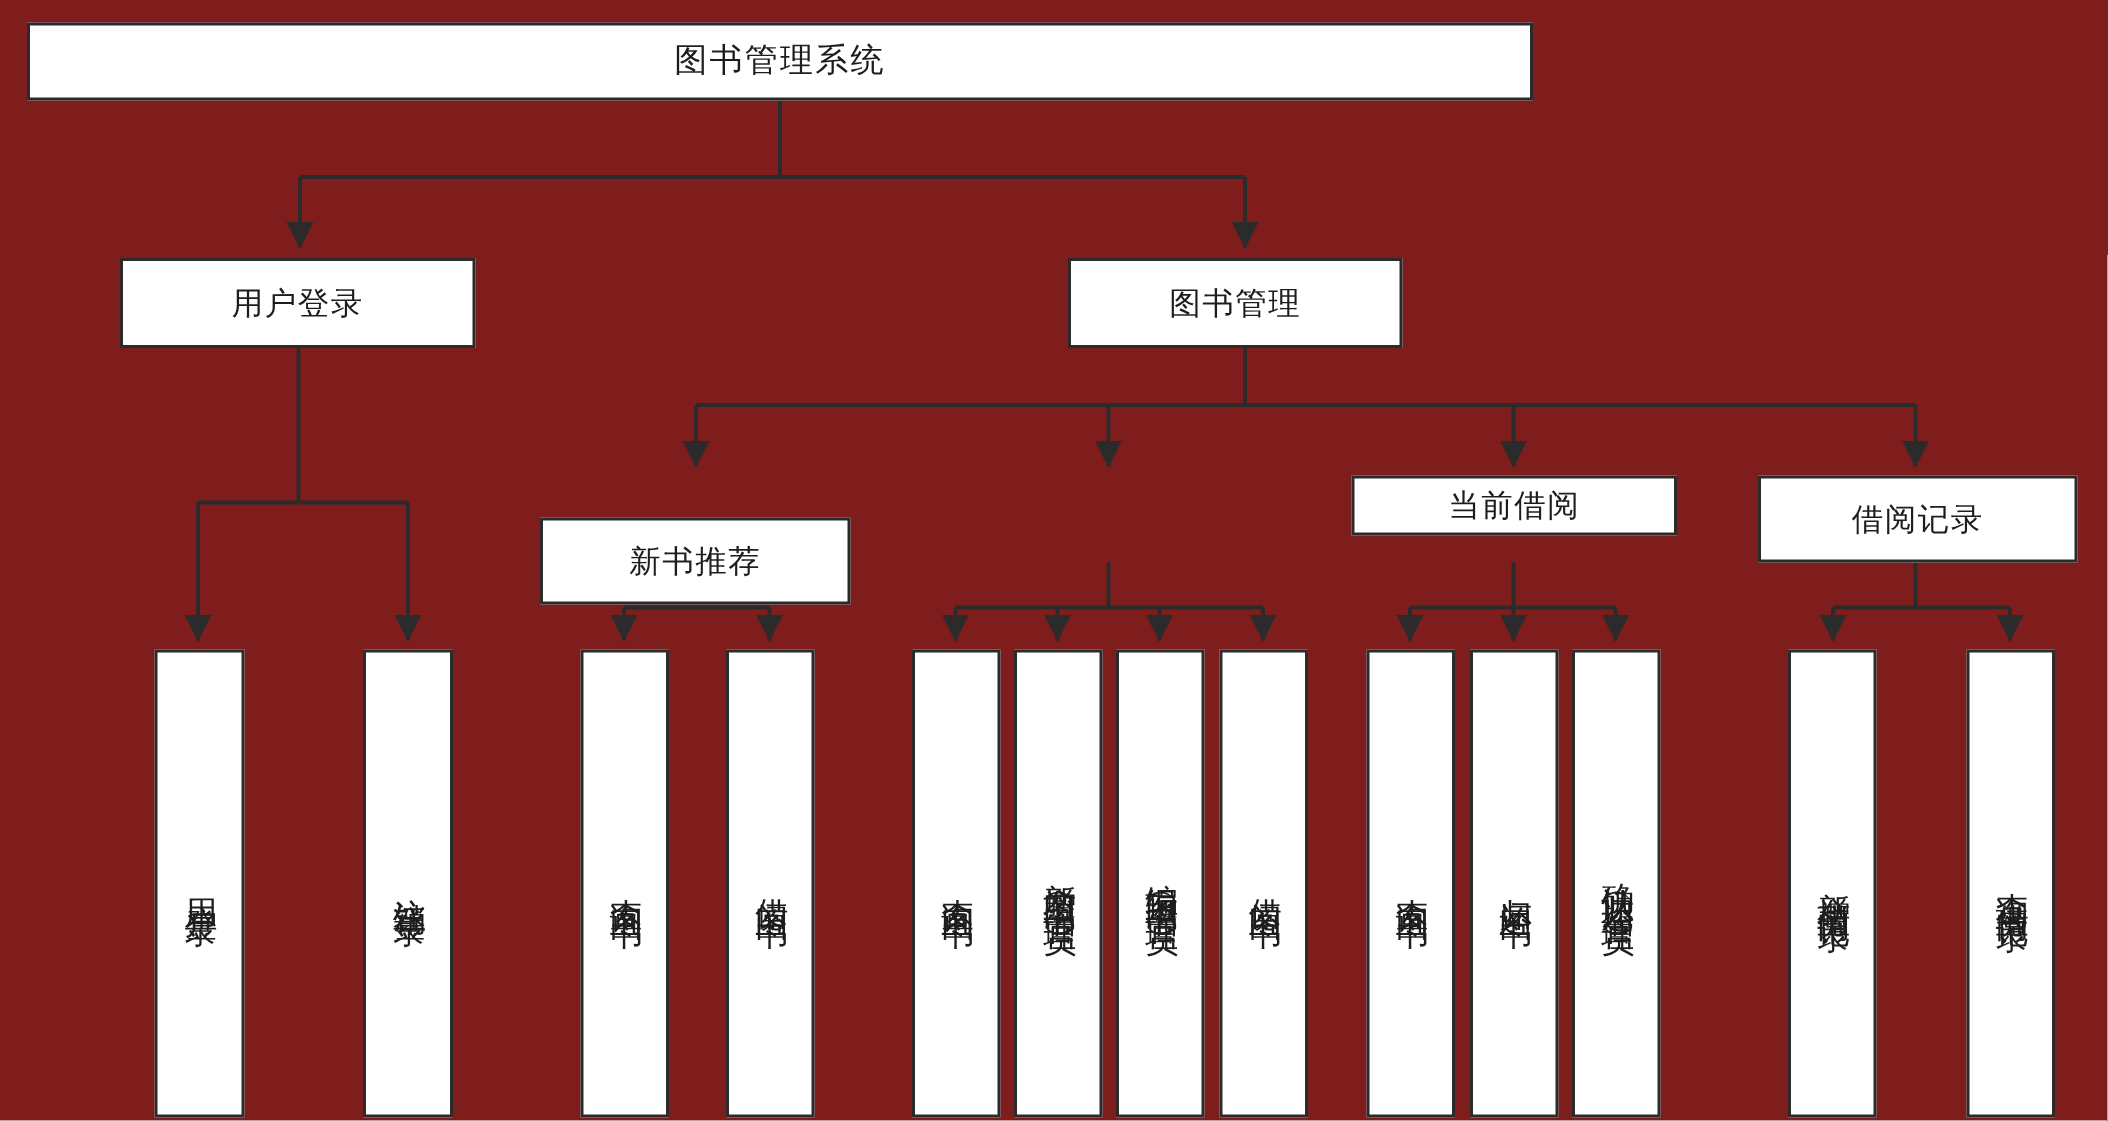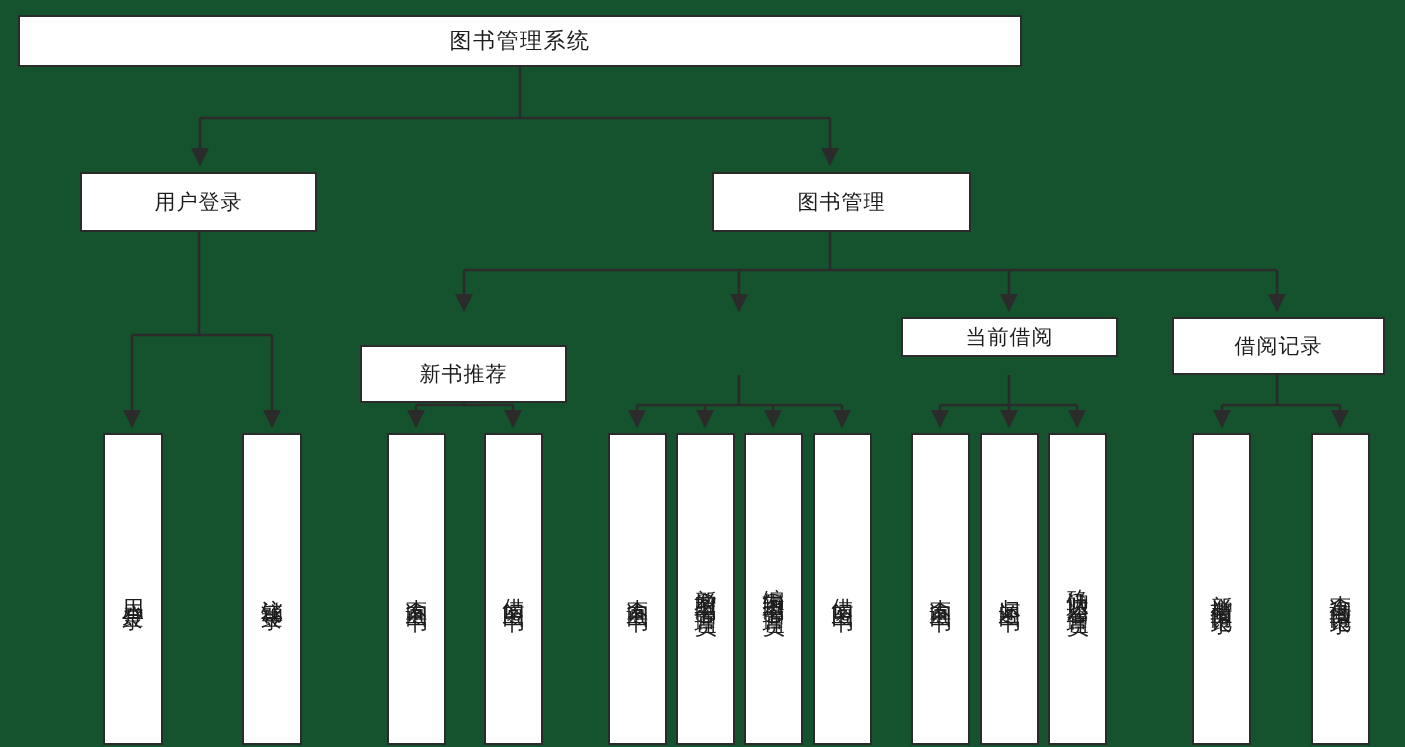--- a/index.html
+++ b/index.html
@@ -8,21 +8,21 @@
     padding: 0;
     background: #ffffff;
   }
   body {
     font-family: "DejaVu Sans", "Liberation Sans", sans-serif;
   }
   #diagram-root {
     position: relative;
     width: 1405px;
     height: 747px;
-    background: #14532d;
+    background: #7f1d1d;
     overflow: hidden;
   }
   #edge-layer {
     position: absolute;
     left: 0;
     top: 0;
     width: 1405px;
     height: 747px;
     pointer-events: none;
   }
@@ -133,21 +133,21 @@
     </g>
   </svg>
 
   <div class="node horiz root" style="left:18px; top:15px; width:1004px; height:52px;">
     <span class="label">图书管理系统</span>
   </div>
 
   <div class="node horiz" style="left:80px; top:172px; width:237px; height:60px;">
     <span class="label">用户登录</span>
   </div>
-  <div class="node horiz" style="left:712px; top:172px; width:259px; height:60px;">
+  <div class="node horiz" style="left:712px; top:172px; width:223px; height:60px;">
     <span class="label">图书管理</span>
   </div>
 
   <div class="node horiz" style="left:360px; top:317px; width:207px; height:58px;margin-top:28px;">
     <span class="label">新书推荐</span>
   </div>
   <div class="node horiz" style="left:901px; top:317px; width:217px; height:40px;">
     <span class="label">当前借阅</span>
   </div>
   <div class="node horiz" style="left:1172px; top:317px; width:213px; height:58px;align-items:center;">

